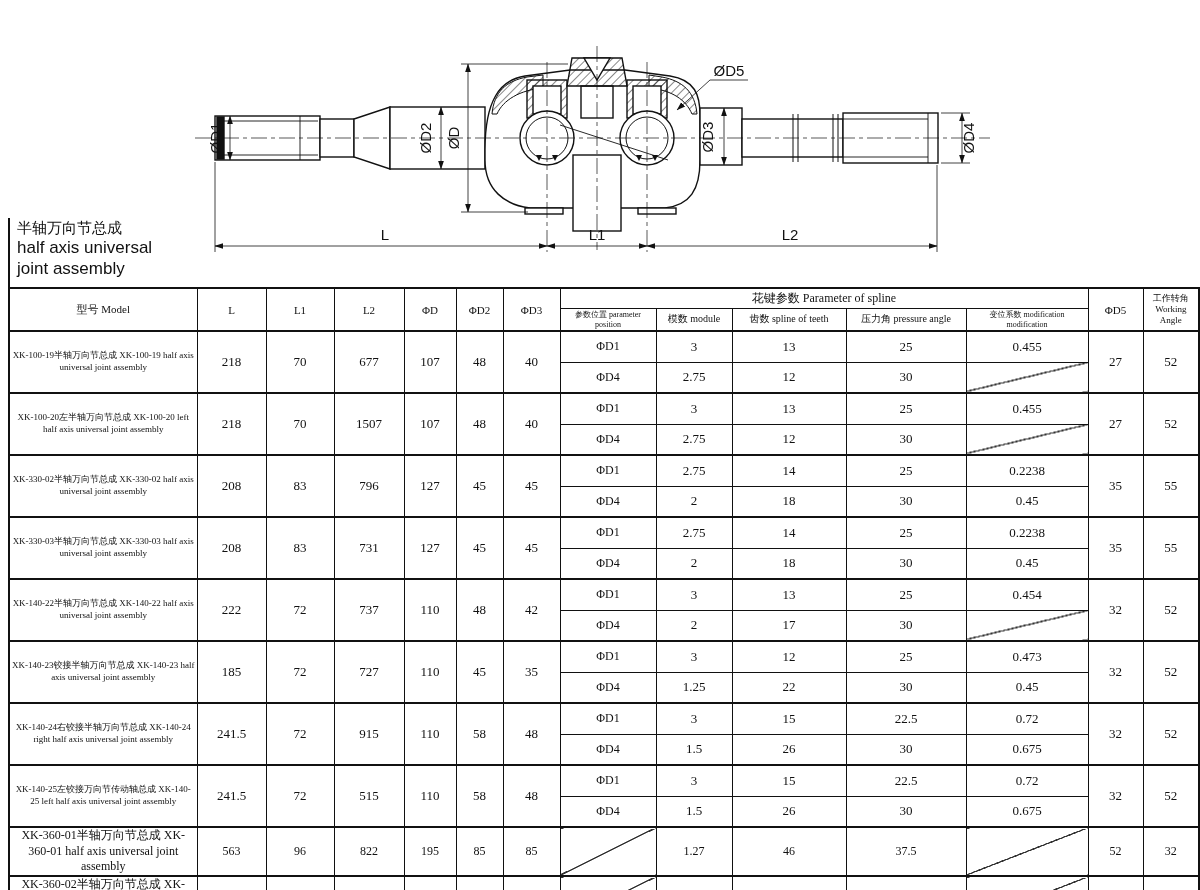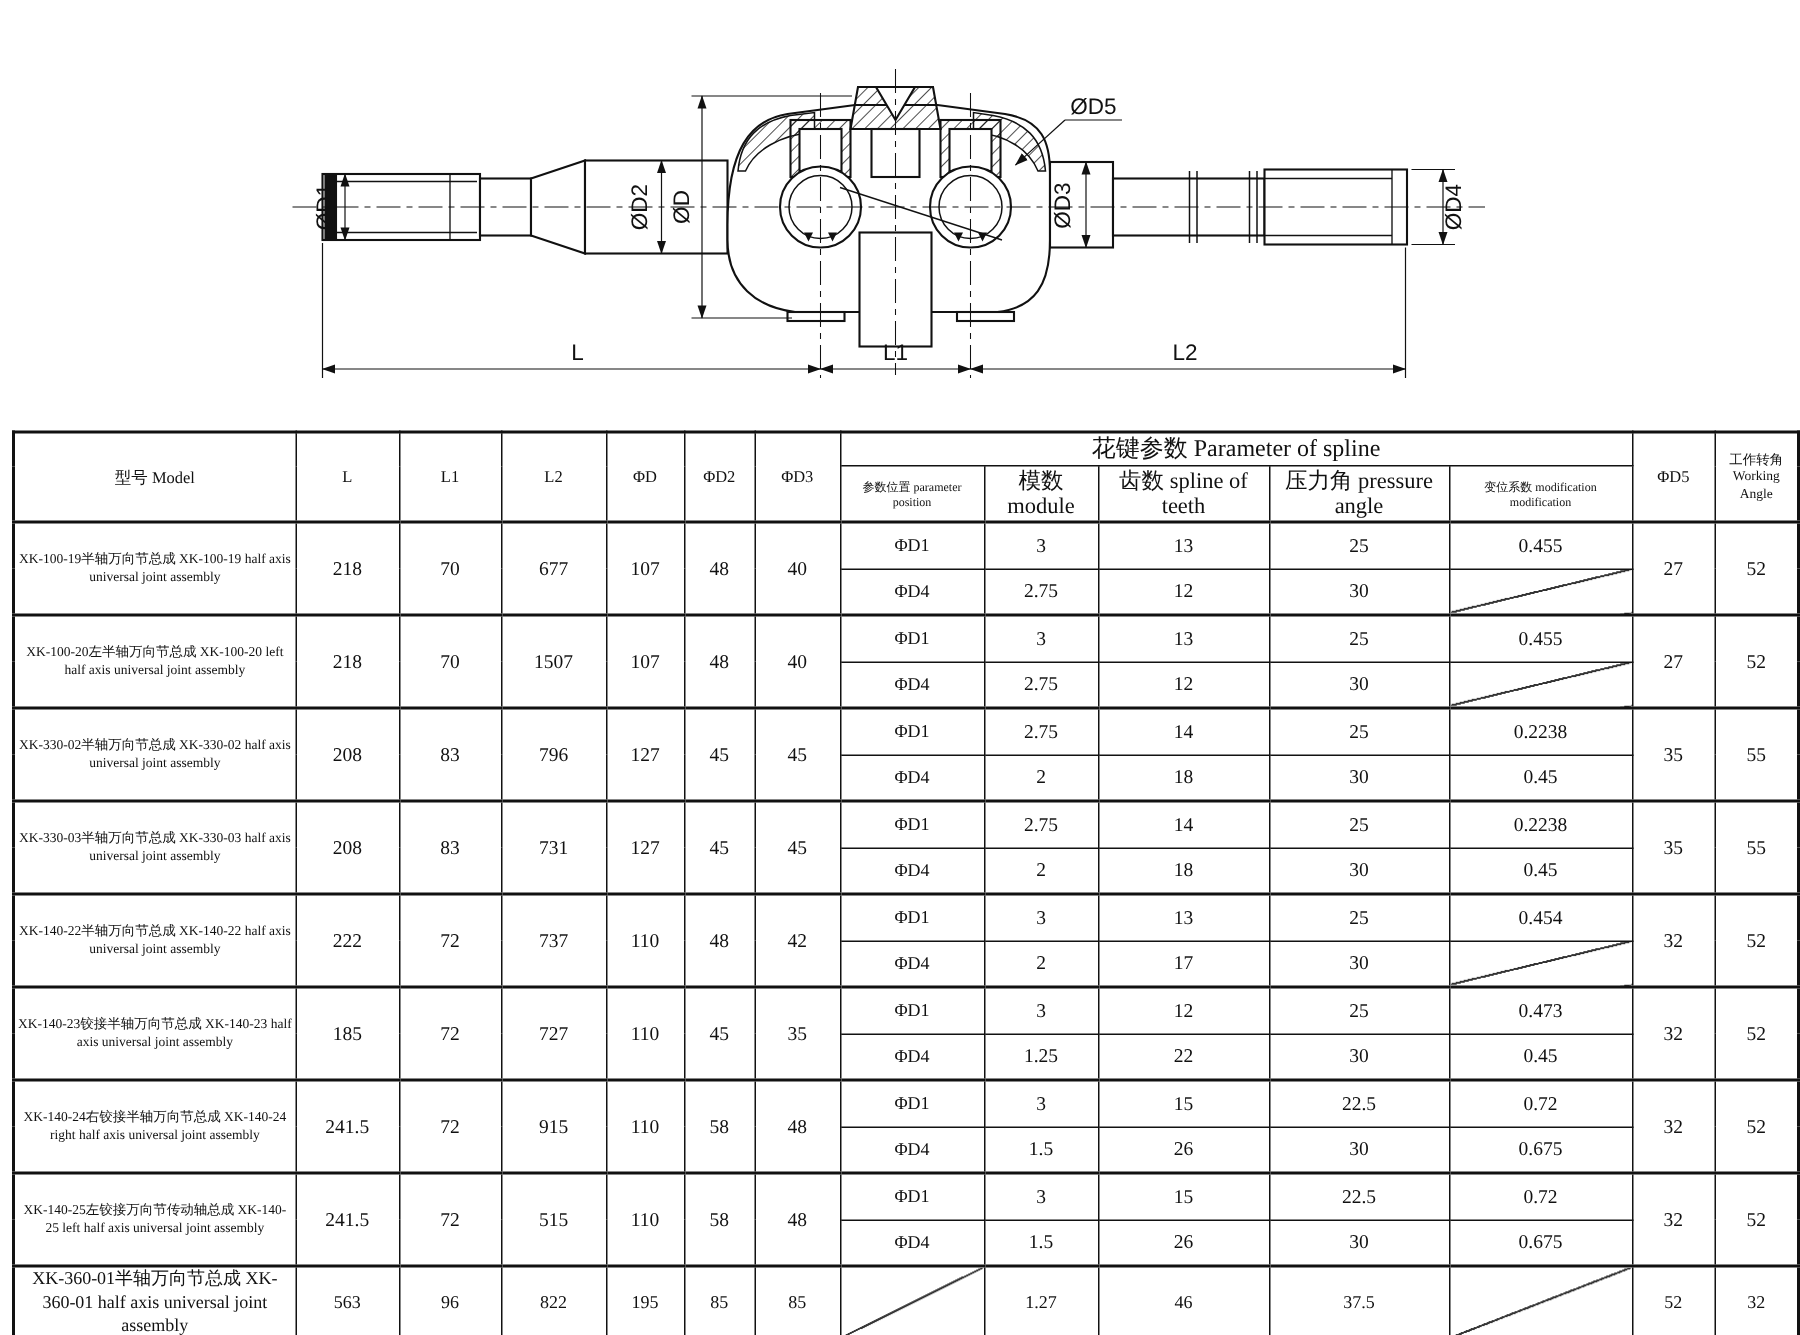--- a/index.html
+++ b/index.html
@@ -13,23 +13,23 @@
   table#spec{position:absolute;left:8px;top:287px;width:1190px;border-collapse:collapse;
              table-layout:fixed;border:2px solid #111;}
   #spec th,#spec td{border:1px solid #111;padding:0 2px;text-align:center;vertical-align:middle;
                     font-weight:400;overflow:hidden;}
   #spec thead tr.h1{height:20px;}
   #spec thead tr.h2{height:23px;}
   #spec tbody tr{height:31px;}
   #spec tbody tr.short{height:24px;}
   .mb{border-bottom-width:2px !important;}
   th.big{font-size:11px;}
-  th.group{font-size:16px;}
+  th.group{font-size:12px;}
   th.sub-sm{font-size:8px;}
-  th.sub-md{font-size:15px;}
+  th.sub-md{font-size:10px;}
   th.wa{font-size:9px;white-space:pre-line;line-height:1.25;margin-left:37px;}
   td.model{font-size:9px;line-height:1.3;padding:0 5px;}
   td.num{font-size:13px;}
   td.pos{font-size:12px;}
   tr.short td{font-size:12px;margin-top:41px;}
   td.diag{background-image:linear-gradient(to bottom right,
           transparent calc(50% - 0.7px), #333 calc(50% - 0.7px),
           #333 calc(50% + 0.7px), transparent calc(50% + 0.7px));}
 </style>
 </head>
@@ -132,20 +132,25 @@
       <text transform="rotate(-90 459 138)" x="459" y="138">ØD</text>
       <text transform="rotate(-90 713 137)" x="713" y="137">ØD3</text>
       <text transform="rotate(-90 974 138)" x="974" y="138">ØD4</text>
       <text x="729" y="76">ØD5</text>
       <text x="385" y="240">L</text>
       <text x="597" y="240">L1</text>
       <text x="790" y="240">L2</text>
     </g>
   </svg>
 
+  <div id="titleblock">
+    <span class="zh">半轴万向节总成</span>
+    <span class="en">half axis universal</span>
+    <span class="en">joint assembly</span>
+  </div>
 
   <table id="spec">
     <colgroup>
       <col style="width:188px">
         <col style="width:69px">
         <col style="width:68px">
         <col style="width:70px">
       <col style="width:52px">
         <col style="width:47px">
         <col style="width:57px">

